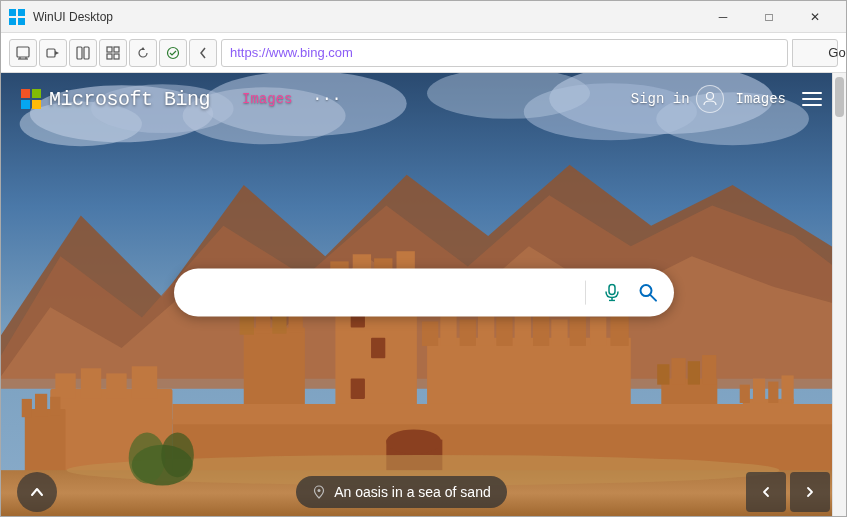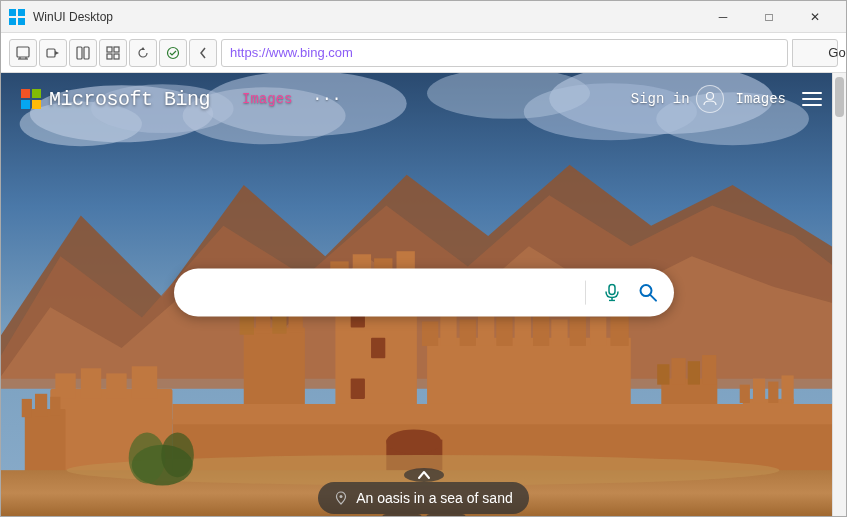--- a/index.html
+++ b/index.html
@@ -50,21 +50,21 @@
 
     
     .search-container { position: absolute; top: 50%; left: 50%; transform: translate(-50%, -55%); width: 500px; z-index: 10; }
     .search-box { width: 100%; height: 48px; border-radius: 24px; background: white; display: flex; align-items: center; padding: 0 8px 0 20px; box-shadow: 0 2px 12px rgba(0,0,0,0.3); }
     .search-input { flex: 1; border: none; outline: none; font-size: 16px; color: #333; background: transparent; }
     .search-divider { width: 1px; height: 24px; background: #ddd; margin: 0 8px; }
     .mic-btn { width: 36px; height: 36px; border: none; background: transparent; cursor: pointer; display: flex; align-items: center; justify-content: center; color: #00897b; font-size: 18px; }
     .search-btn { width: 36px; height: 36px; border: none; background: transparent; cursor: pointer; display: flex; align-items: center; justify-content: center; color: #006cbf; font-size: 18px; border-radius: 50%; }
 
     
-    .bottom-bar { position: absolute; bottom: 0; left: 0; right: 0; height: 48px; display: flex; align-items: center; justify-content: space-between; padding: 0 16px; z-index: 10; flex-direction: column; }
+    .bottom-bar { position: absolute; bottom: 0; left: 0; right: 0; height: 48px; display: flex; align-items: center; justify-content: space-between; padding: 0 16px; z-index: 10; }
     .scroll-up-btn { width: 40px; height: 40px; background: rgba(50,50,50,0.7); border-radius: 50%; border: none; cursor: pointer; display: flex; align-items: center; justify-content: center; color: white; font-size: 14px; }
     .info-pill { display: flex; align-items: center; gap: 8px; background: rgba(50,50,50,0.75); border-radius: 20px; padding: 8px 16px; color: white; font-size: 14px; }
     .nav-arrows { display: flex; gap: 4px; }
     .arrow-btn { width: 40px; height: 40px; background: rgba(50,50,50,0.7); border-radius: 4px; border: none; cursor: pointer; display: flex; align-items: center; justify-content: center; color: white; font-size: 14px; }
 
     
     .scrollbar { position: absolute; right: 0; top: 0; bottom: 0; width: 14px; background: #f3f3f3; border-left: 1px solid #ddd; z-index: 20; }
     .scroll-thumb { position: absolute; top: 4px; left: 2px; right: 2px; height: 40px; background: #c0c0c0; border-radius: 4px; }
 
     

